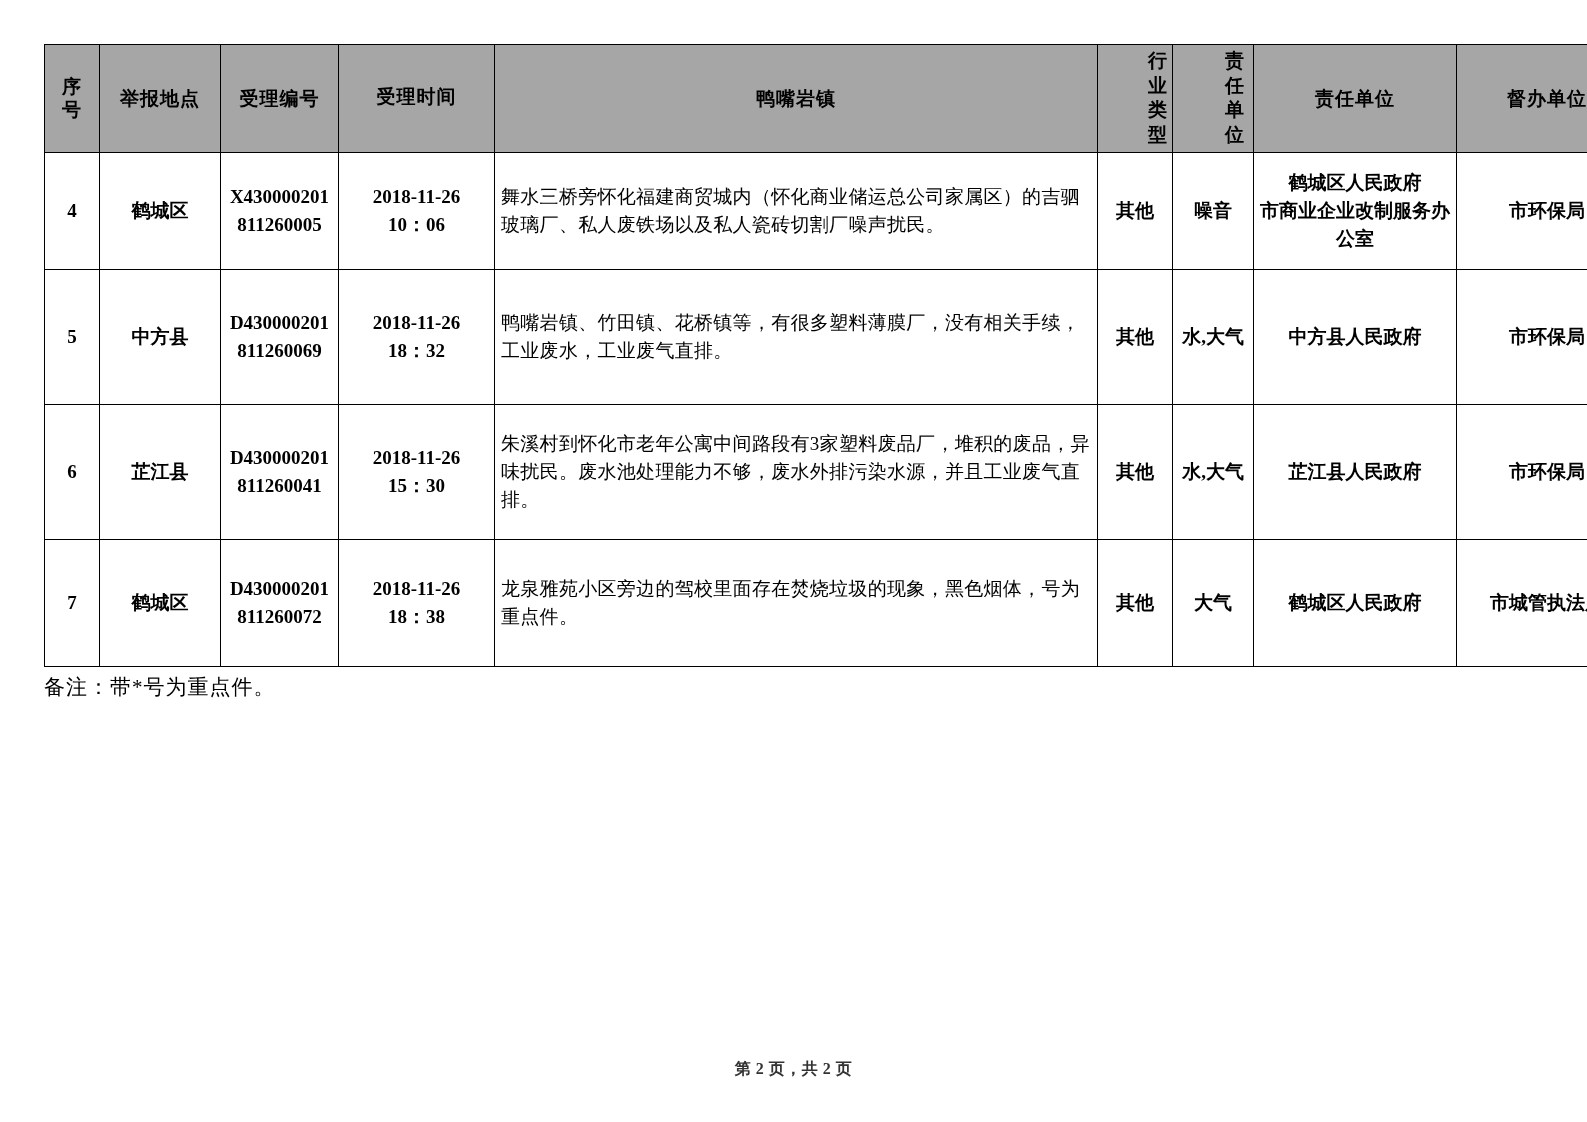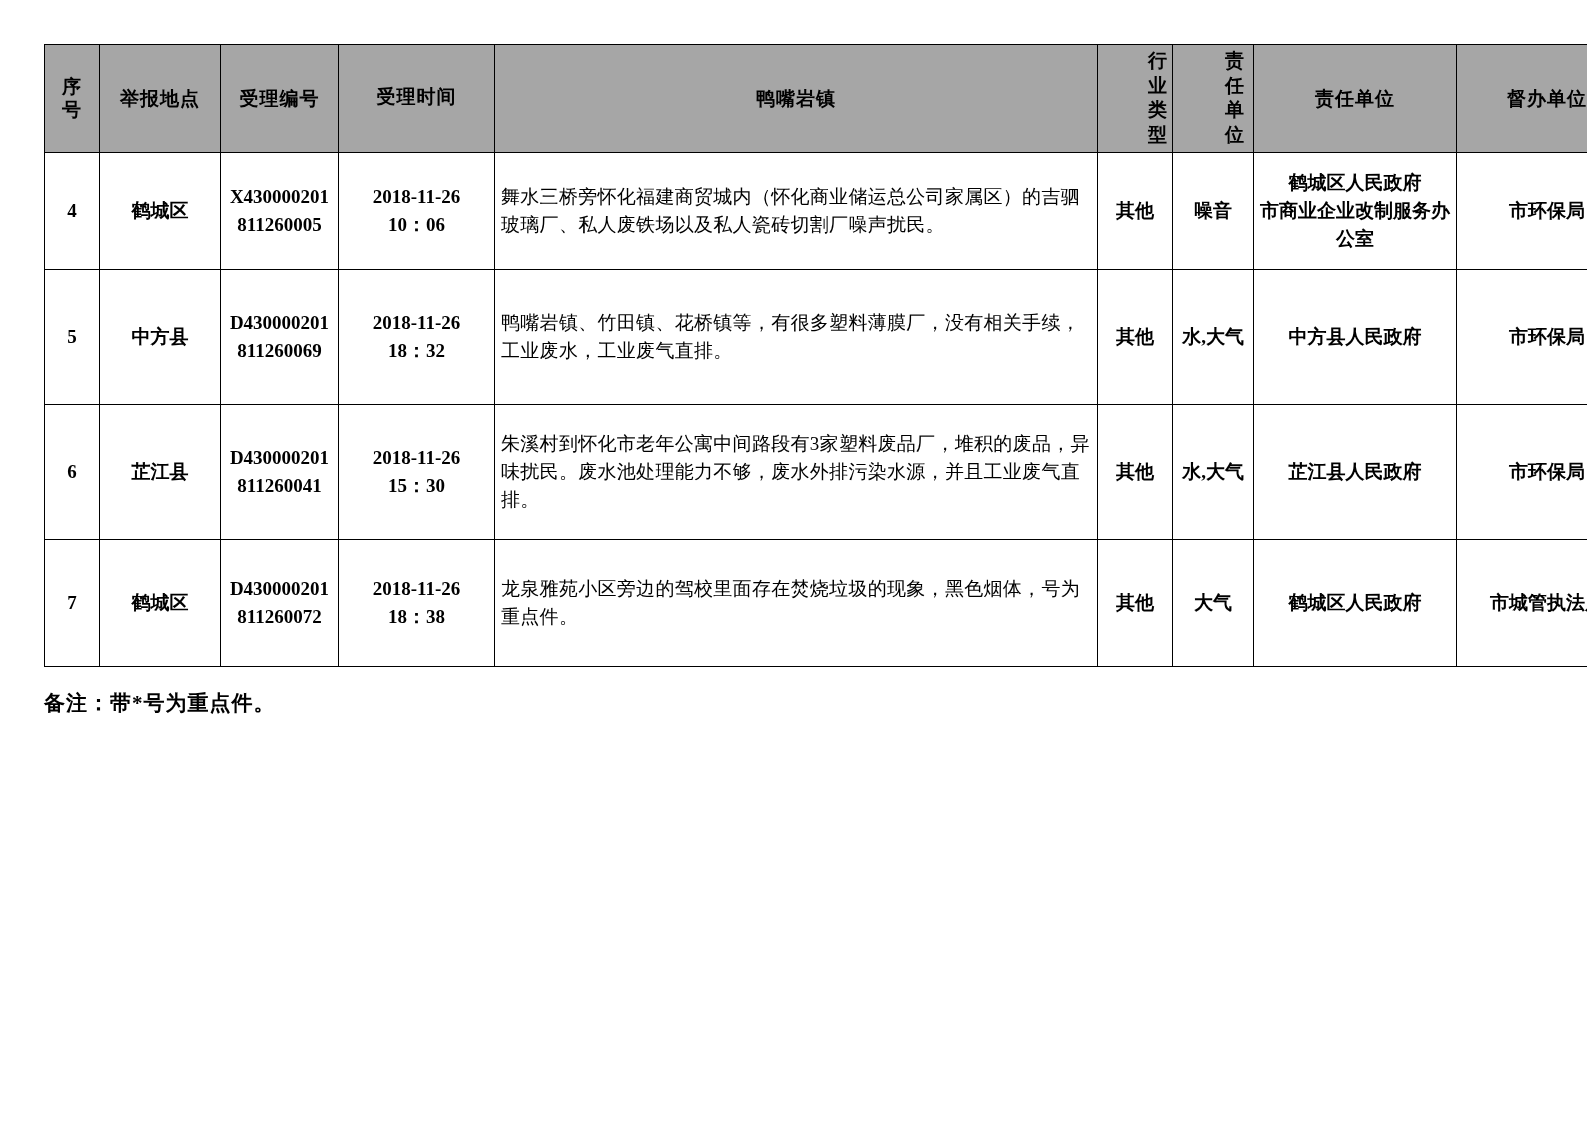--- a/index.html
+++ b/index.html
@@ -87,23 +87,23 @@
     letter-spacing: 0.3px;
   }
   td.pol { letter-spacing: 0px; margin-left: 40px; }
 
   tr.r4 td { height: 108px; }
   tr.r5 td { height: 126px; }
   tr.r6 td { height: 126px; }
   tr.r7 td { height: 118px; }
 
   .note {
-    margin-top: 22px;
+    margin-top: 6px;
     font-size: 21px;
-    font-weight: bold;
+    font-weight: normal;
     letter-spacing: 1px;
   }
   .footer {
     position: absolute;
     left: 0;
     right: 0;
     bottom: 42px;
     text-align: center;
     font-size: 16px;
     font-weight: bold;
@@ -184,13 +184,14 @@
         <td class="ind">其他</td>
         <td class="pol">大气</td>
         <td class="resp" style="white-space:pre-line;">鹤城区人民政府</td>
         <td class="sup">市城管执法局</td>
       </tr>
     </tbody>
   </table>
 
   <div class="note">备注：带*号为重点件。</div>
 
+  <div class="footer">第 2 页，共 2 页</div>
 </div>
 
 </body></html>

